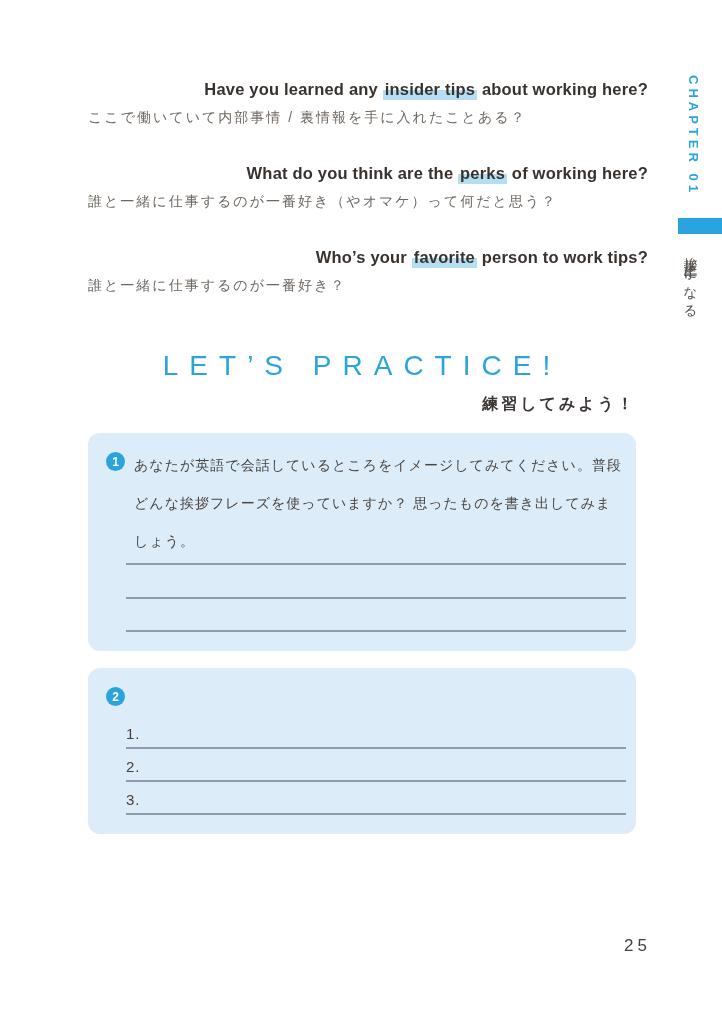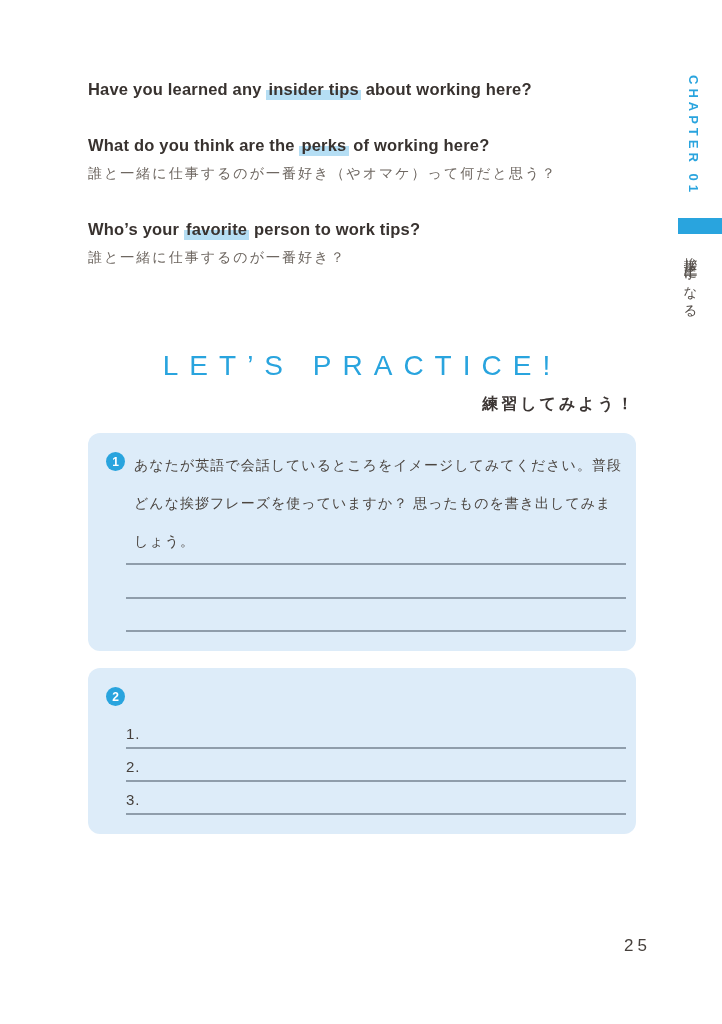--- a/index.html
+++ b/index.html
@@ -10,21 +10,21 @@
     font-family:"Liberation Sans","DejaVu Sans",sans-serif;
     overflow:hidden;
   }
   .page { position:absolute; inset:0; }
 
   
   .questions { position:absolute; left:88px; top:78px; width:560px; }
   .question { margin-bottom:34px; }
   .q-en {
     font-size:16.5px; font-weight:bold; color:#38322f;
-    line-height:22px; margin-bottom:6px; letter-spacing:0.2px;
+    line-height:22px; margin-bottom:6px; letter-spacing:0.2px;text-align:right;
   }
   .hl {
     background:linear-gradient(transparent 50%, var(--highlight,#b5def4) 50%);
     padding:0 2px 2px 2px;
   }
   .q-ja {
     font-size:14px; color:#6e6761; line-height:22px; letter-spacing:2px;
   }
 
   
@@ -95,20 +95,21 @@
 </style>
 </head>
 <body>
 
 <div class="page">
 
   <section class="questions">
 
     <div class="question">
       <div class="q-en"><span>Have you learned any </span><span class="hl">insider tips</span><span> about working here?</span></div>
+      <div class="q-ja">ここで働いていて内部事情 / 裏情報を手に入れたことある？</div>
     </div>
 
     <div class="question">
       <div class="q-en"><span>What do you think are the </span><span class="hl">perks</span><span> of working here?</span></div>
       <div class="q-ja">誰と一緒に仕事するのが一番好き（やオマケ）って何だと思う？</div>
     </div>
 
     <div class="question">
       <div class="q-en"><span>Who’s your </span><span class="hl">favorite</span><span> person to work tips?</span></div>
       <div class="q-ja">誰と一緒に仕事するのが一番好き？</div>

